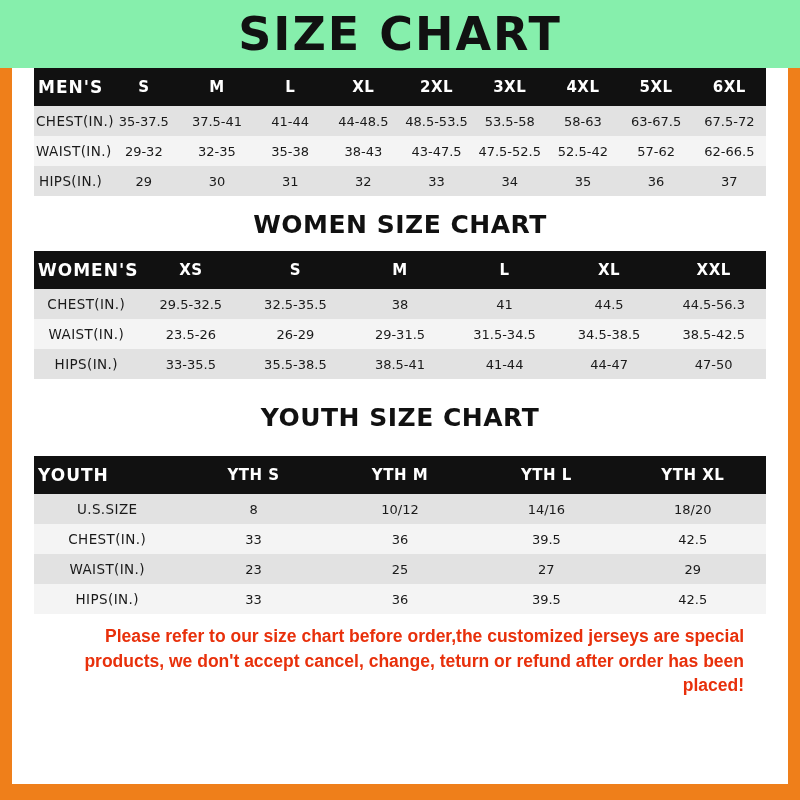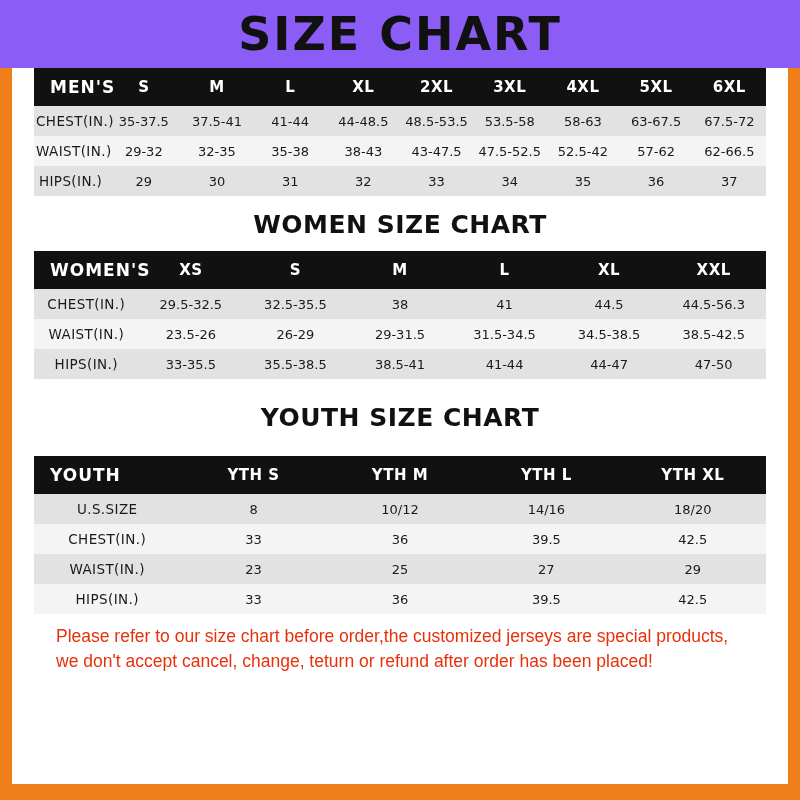--- a/index.html
+++ b/index.html
@@ -18,21 +18,21 @@
     width: 800px;
     height: 800px;
     box-sizing: border-box;
     border-left: 12px solid #ef7f1a;
     border-right: 12px solid #ef7f1a;
     background: #ffffff;
     display: flex;
     flex-direction: column;
   }
   .banner {
-    background: #8b5cf6;
+    background: #86efac;
     height: 68px;
     margin: 0 -12px;
     display: flex;
     align-items: center;
     justify-content: center;
   }
   .banner-title {
     font-family: "DejaVu Sans", sans-serif;
     font-weight: bold;
     font-size: 46px;
@@ -73,21 +73,21 @@
   }
   table.size-table thead th {
     color: #ffffff;
     font-weight: bold;
     font-size: 15px;
     padding: 9px 2px;
     letter-spacing: 0.5px;
   }
   table.size-table thead th.rowhead {
     text-align: left;
-    padding-left: 16px;
+    padding-left: 4px;
     font-size: 17px;
     letter-spacing: 1px;
   }
   
   table.size-table tbody td {
     font-size: 13px;
     color: #1a1a1a;
     padding: 7px 2px;
   }
   table.size-table tbody td.rowhead {
@@ -98,21 +98,22 @@
   }
   table.size-table tbody tr.odd { background: #e2e2e2; }
   table.size-table tbody tr.even { background: #f4f4f4; }
 
   .footer-note {
     margin: 10px 22px 12px;
     color: #e8300b;
     font-family: "Liberation Sans", sans-serif;
     font-size: 17.5px;
     line-height: 1.4;
-    text-align: left;
+    text-align: right;
+    font-weight: bold;
   }
   .footer-bar {
     margin: 0 -12px;
     height: 16px;
     background: #ef7f1a;
     margin-top: auto;
   }
 </style>
 </head>
 <body>

